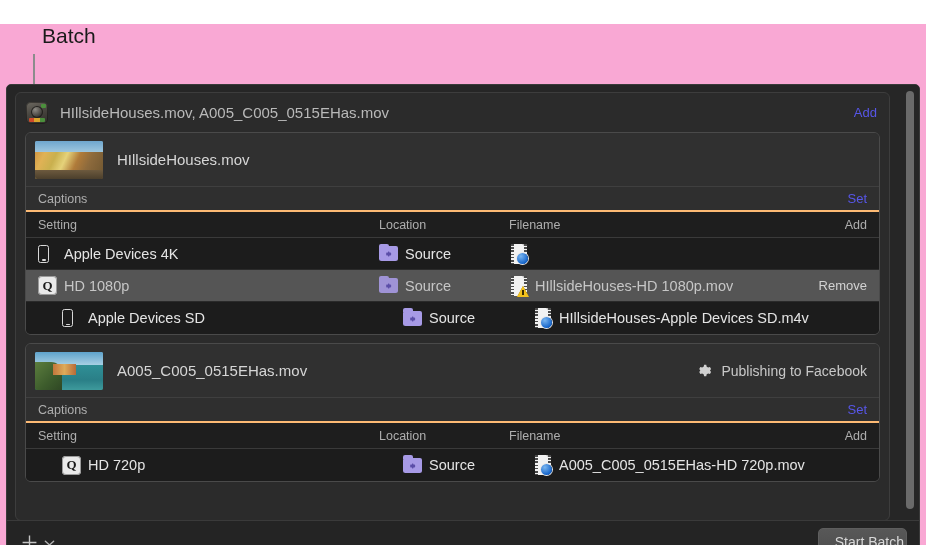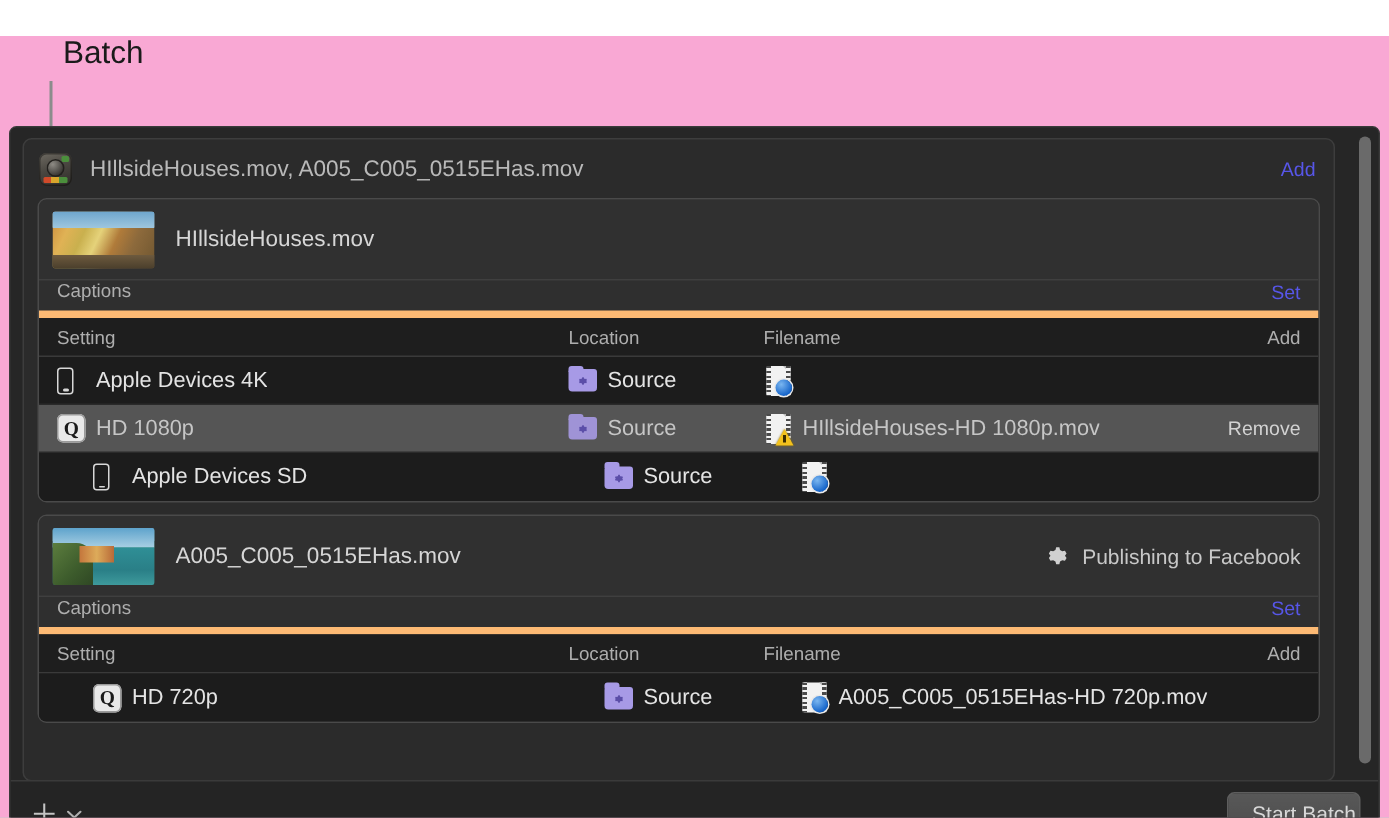--- a/index.html
+++ b/index.html
@@ -207,26 +207,26 @@
     font-size: 14px;
     color: #c8c8c8;
     white-space: nowrap;
   }
   .gear-icon { width: 17px; height: 17px; display:block; }
 
   
   .captions-row {
     height: 26px;
     display: flex;
-    align-items: flex-start;
+    align-items: center;
     padding: 0 12px 0 12px;
     box-sizing: border-box;
     background: #2f2f2f;
     border-top: 1px solid #3f3f3f;
-    border-bottom: 5px solid #fdba74;
+    border-bottom: 2px solid #fdba74;
   }
   .captions-label {
     font-size: 12.5px;
     color: #aeaeae;
     flex: 1 1 auto;
   }
 
   
   .tbl { width: 100%; background: #1e1e1e; }
   .tbl-head {
@@ -520,20 +520,21 @@
                 </span>
                 <span class="cell-text">Source</span>
               </div>
               <div class="col-filename">
                 <span class="doc-icon">
                   <span class="page"></span>
                     <span class="perf-l"></span>
                     <span class="perf-r"></span>
                     <span class="badge-q"></span>
                 </span>
+                <span class="cell-text">HIllsideHouses-Apple Devices SD.m4v</span>
               </div>
             </div>
           </div>
         </div>
 
         <div class="job-card">
 
           <div class="job-header">
             <div class="thumb bay">
               <div class="sky"></div>

